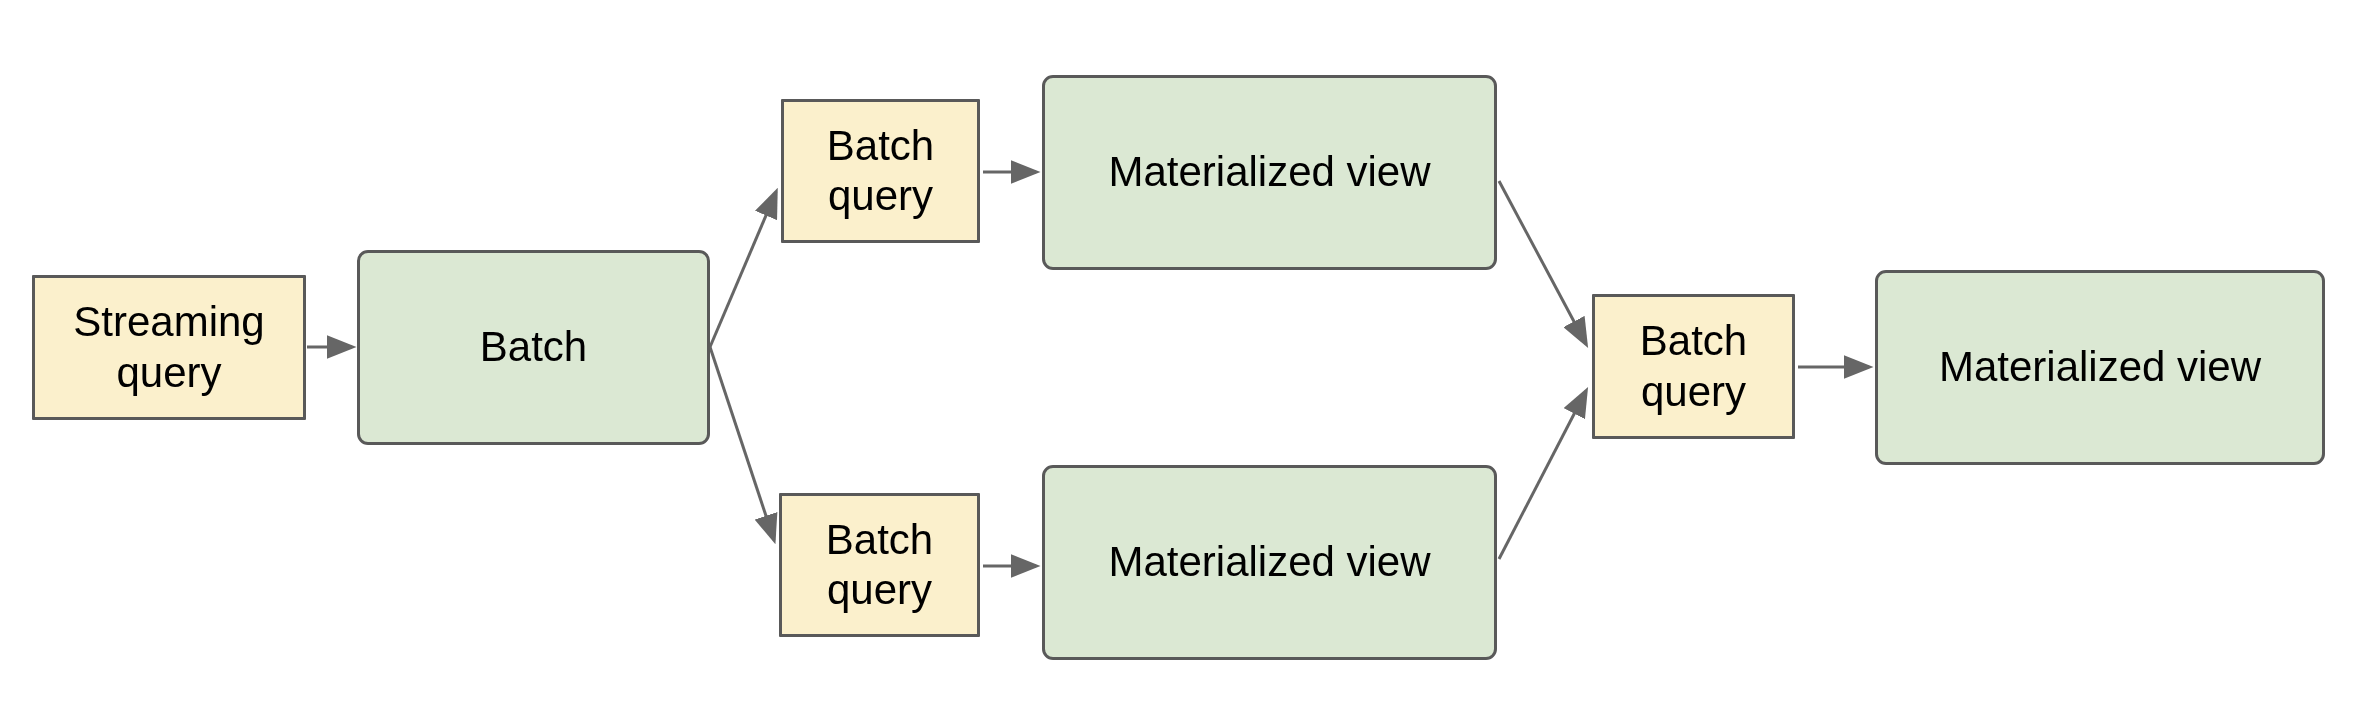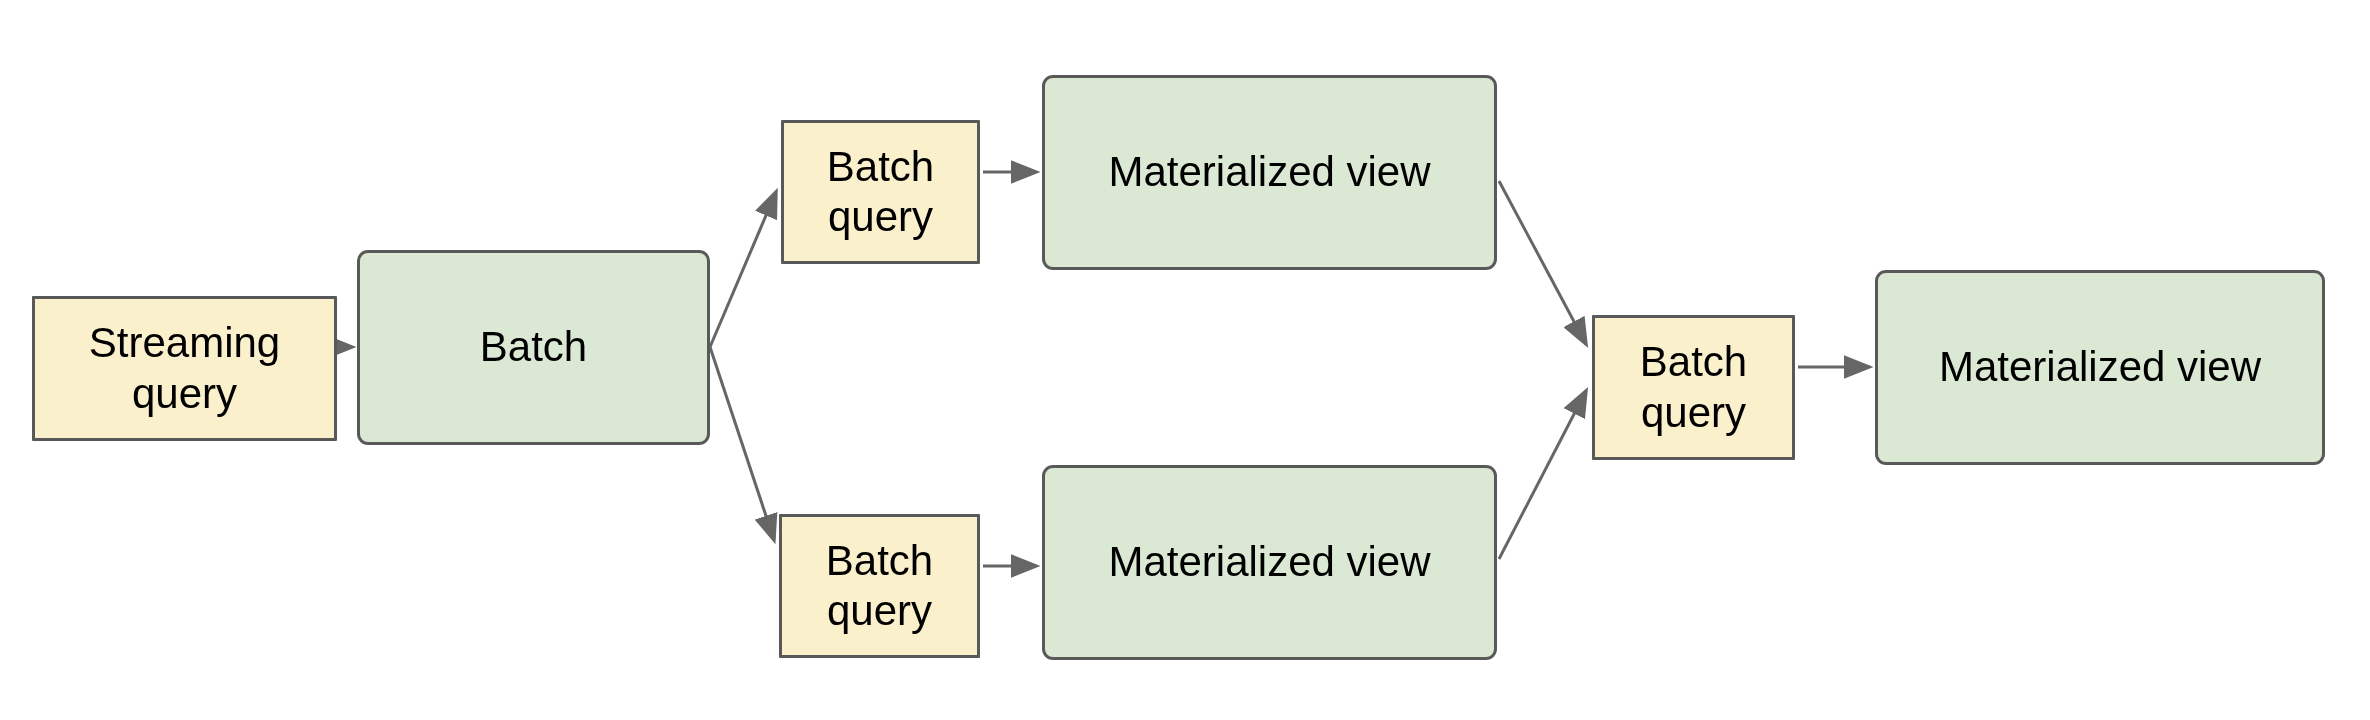--- a/index.html
+++ b/index.html
@@ -30,21 +30,20 @@
     justify-content: center;
     text-align: center;
     font-size: 42px;
     line-height: 1.2;
     color: var(--text, #000000);
     border: 3px solid var(--box-border, #595959);
   }
   .node.query {
     background: var(--query-fill, #fbf0cc);
     border-radius: 1px;
-    margin-top: 21px;
   }
   .node.data {
     background: var(--view-fill, #dbe8d3);
     border-radius: 11px;
   }
   .node .label { display: block; padding: 0 14px; }
 </style>
 </head>
 <body>
 
@@ -59,21 +58,21 @@
     <line class="edge" x1="307" y1="347" x2="352" y2="347" marker-end="url(#arrowhead)"></line>
     <line class="edge" x1="710" y1="347" x2="776" y2="192" marker-end="url(#arrowhead)"></line>
     <line class="edge" x1="710" y1="347" x2="774" y2="540" marker-end="url(#arrowhead)"></line>
     <line class="edge" x1="983" y1="172" x2="1036" y2="172" marker-end="url(#arrowhead)"></line>
     <line class="edge" x1="983" y1="566" x2="1036" y2="566" marker-end="url(#arrowhead)"></line>
     <line class="edge" x1="1499" y1="181" x2="1586" y2="344" marker-end="url(#arrowhead)"></line>
     <line class="edge" x1="1499" y1="559" x2="1586" y2="391" marker-end="url(#arrowhead)"></line>
     <line class="edge" x1="1798" y1="367" x2="1869" y2="367" marker-end="url(#arrowhead)"></line>
   </svg>
 
-  <div class="node query" style="left:32px;  top:275px; width:305px; height:145px;">
+  <div class="node query" style="left:32px;  top:275px; width:274px; height:145px;">
     <span class="label">Streaming query</span>
   </div>
 
   <div class="node data" style="left:357px; top:250px; width:353px; height:195px;">
     <span class="label">Batch</span>
   </div>
 
   <div class="node query" style="left:781px; top:99px;  width:199px; height:144px;">
     <span class="label">Batch query</span>
   </div>

